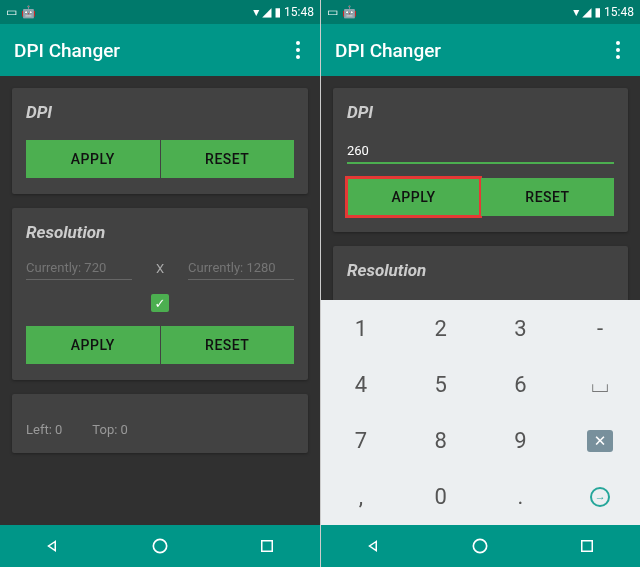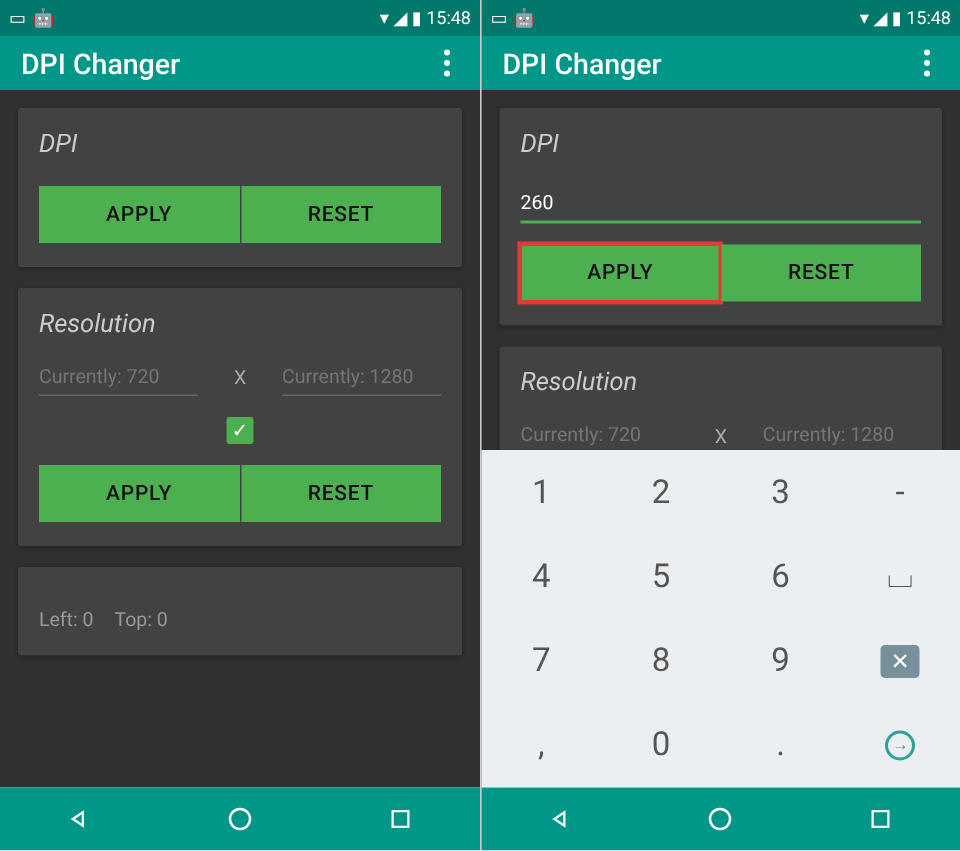--- a/index.html
+++ b/index.html
@@ -3,38 +3,38 @@
 <meta charset="utf-8">
 <style>
 * { margin: 0; padding: 0; box-sizing: border-box; font-family: Roboto, -apple-system, sans-serif; }
 body { background: #fff; width: 640px; height: 567px; display: flex; overflow: hidden; }
 .phone { width: 320px; height: 567px; display: flex; flex-direction: column; position: relative; }
 .phone + .phone { border-left: 1px solid #ccc; }
 .status-bar { height: 24px; background: #00796b; display: flex; align-items: center; justify-content: space-between; padding: 0 6px; color: #fff; font-size: 12px; }
 .status-left { display: flex; gap: 4px; align-items: center; }
 .status-right { display: flex; gap: 3px; align-items: center; }
 .status-right span { display: inline-flex; }
-.app-bar { height: 36px; background: #009688; display: flex; align-items: center; justify-content: space-between; padding: 0 14px; color: #fff; }
+.app-bar { height: 52px; background: #009688; display: flex; align-items: center; justify-content: space-between; padding: 0 14px; color: #fff; }
 .app-title { font-size: 19px; font-weight: 500; }
 .menu-dots { display: flex; flex-direction: column; gap: 3px; padding: 6px; }
 .menu-dots i { width: 4px; height: 4px; border-radius: 50%; background: #fff; }
 .content { flex: 1; background: #303030; overflow: hidden; padding: 12px; display: flex; flex-direction: column; gap: 14px; }
 .card { background: #424242; padding: 14px 14px 16px; border-radius: 2px; box-shadow: 0 1px 3px rgba(0,0,0,.3); }
-.card-title { color: #ccc; font-style: italic; font-size: 17px; margin-bottom: 18px; }
+.card-title { color: #ccc; font-style: italic; font-size: 17px; margin-bottom: 18px; font-weight: bold; }
 .underline-input { border: none; border-bottom: 1px solid #666; background: transparent; color: #ccc; font-size: 13px; padding-bottom: 4px; width: 100%; outline: none; }
 .underline-input.active { border-bottom: 2px solid #4caf50; color: #fff; }
 .btn-row { display: flex; gap: 1px; margin-top: 14px; }
 .btn { flex: 1; background: #4caf50; color: #111; border: none; padding: 11px 0; font-size: 14px; font-weight: 500; letter-spacing: .5px; cursor: pointer; }
 .btn.hi { outline: 3px solid #e53935; outline-offset: -1px; }
 .res-inputs { display: flex; align-items: flex-end; gap: 24px; }
 .res-inputs .underline-input { flex: 1; }
 .times { color: #aaa; font-size: 13px; padding-bottom: 4px; }
 .check-row { display: flex; align-items: center; justify-content: center; gap: 8px; margin-top: 14px; color: #ddd; font-size: 14px; }
 .checkbox { width: 18px; height: 18px; background: #4caf50; border-radius: 2px; display: flex; align-items: center; justify-content: center; color: #fff; font-size: 13px; }
-.overscan-row { display: flex; gap: 14px; color: #999; font-size: 13px; margin-top: 14px; }
+.overscan-row { display: flex; gap: 30px; color: #999; font-size: 13px; margin-top: 14px; }
 .nav-bar { height: 42px; background: #009688; display: flex; align-items: center; justify-content: space-around; }
 .nav-btn { width: 22px; height: 22px; display: flex; align-items: center; justify-content: center; }
 .keyboard { position: absolute; bottom: 42px; left: 0; right: 0; height: 225px; background: #eceff1; display: flex; flex-direction: column; }
 .kb-row { flex: 1; display: flex; }
 .key { flex: 1; display: flex; align-items: center; justify-content: center; font-size: 22px; color: #555; border: none; background: transparent; cursor: pointer; position: relative; }
 .key.action { color: #555; }
 .key .back-chip { background: #78909c; color: #fff; border-radius: 3px; padding: 2px 7px; font-size: 15px; }
 .enter-circ { width: 20px; height: 20px; border: 2px solid #26a69a; border-radius: 50%; display: flex; align-items: center; justify-content: center; color: #26a69a; font-size: 11px; }
 </style>
 </head>

